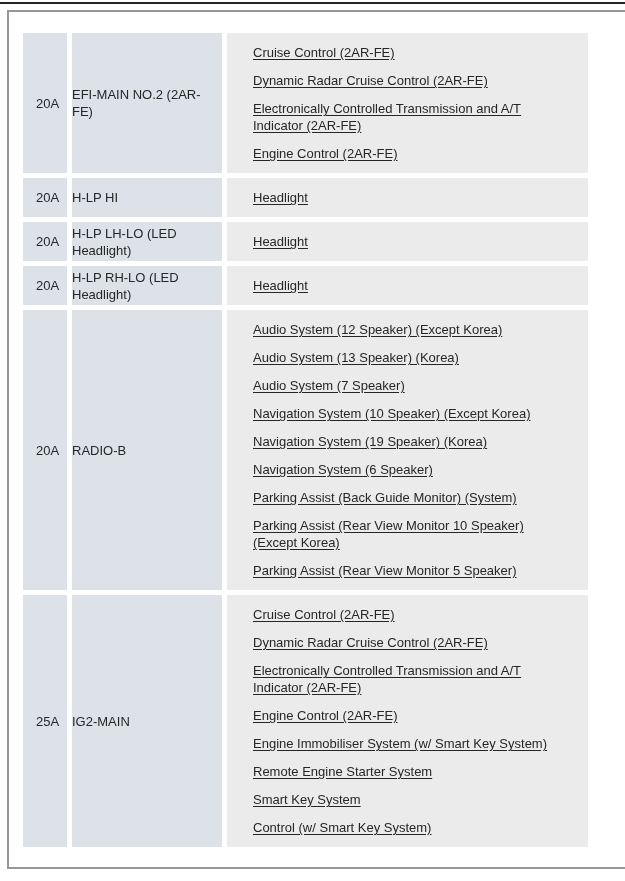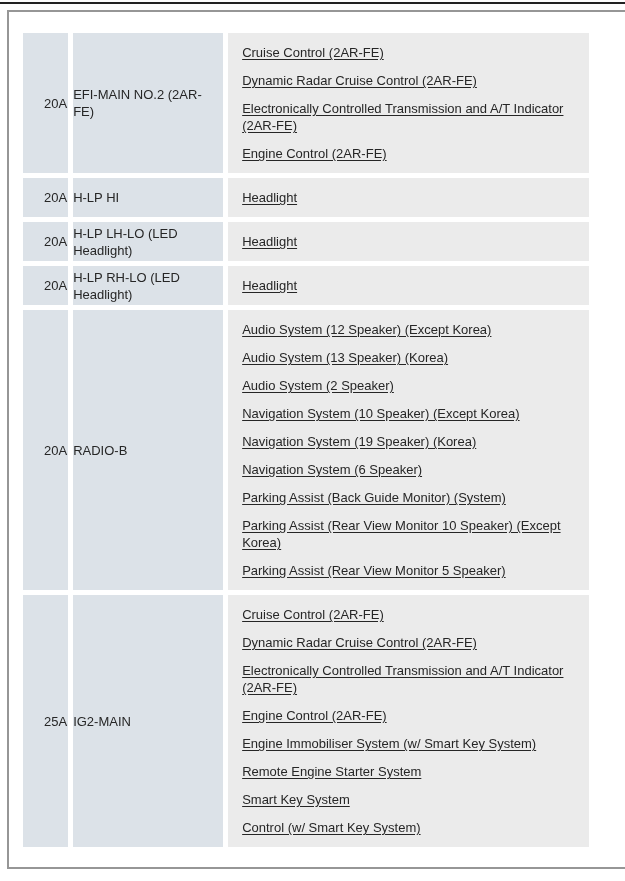--- a/index.html
+++ b/index.html
@@ -45,34 +45,34 @@
   td {
     font-size: 13px;
     line-height: 17px;
     color: var(--text-color, #262626);
     box-sizing: border-box;
     vertical-align: middle;
   }
   td.amp {
     width: 44px;
     background: var(--cell-blue, #dce2e8);
-    padding-left: 21px;
+    padding-left: 13px;
   }
   td.fuse {
     width: 150px;
     background: var(--cell-blue, #dce2e8);
     padding-left: 0;
   }
   td.circuits {
     width: 361px;
     background: var(--cell-gray, #ebebeb);
     padding: 0 10px;
   }
   td.circuits p {
-    margin: 11px 4px;
+    margin: 11px 16px;
     line-height: 17px;
   }
   a.circuit-link {
     color: var(--link-color, #262626);
     text-decoration: underline;
     text-underline-offset: 2px;
   }
 </style>
 </head>
 <body>
@@ -116,21 +116,21 @@
               <p><a class="circuit-link" href="#">Headlight</a></p>
             </td>
   </tr>
 
   <tr>
     <td class="amp">20A</td>
     <td class="fuse">RADIO-B</td>
     <td class="circuits">
               <p><a class="circuit-link" href="#">Audio System (12 Speaker) (Except Korea)</a></p>
               <p><a class="circuit-link" href="#">Audio System (13 Speaker) (Korea)</a></p>
-              <p><a class="circuit-link" href="#">Audio System (2 Speaker)</a></p>
+              <p><a class="circuit-link" href="#">Audio System (7 Speaker)</a></p>
               <p><a class="circuit-link" href="#">Navigation System (10 Speaker) (Except Korea)</a></p>
               <p><a class="circuit-link" href="#">Navigation System (19 Speaker) (Korea)</a></p>
               <p><a class="circuit-link" href="#">Navigation System (6 Speaker)</a></p>
               <p><a class="circuit-link" href="#">Parking Assist (Back Guide Monitor) (System)</a></p>
               <p><a class="circuit-link" href="#">Parking Assist (Rear View Monitor 10 Speaker) (Except Korea)</a></p>
               <p><a class="circuit-link" href="#">Parking Assist (Rear View Monitor 5 Speaker)</a></p>
             </td>
   </tr>
 
   <tr>

